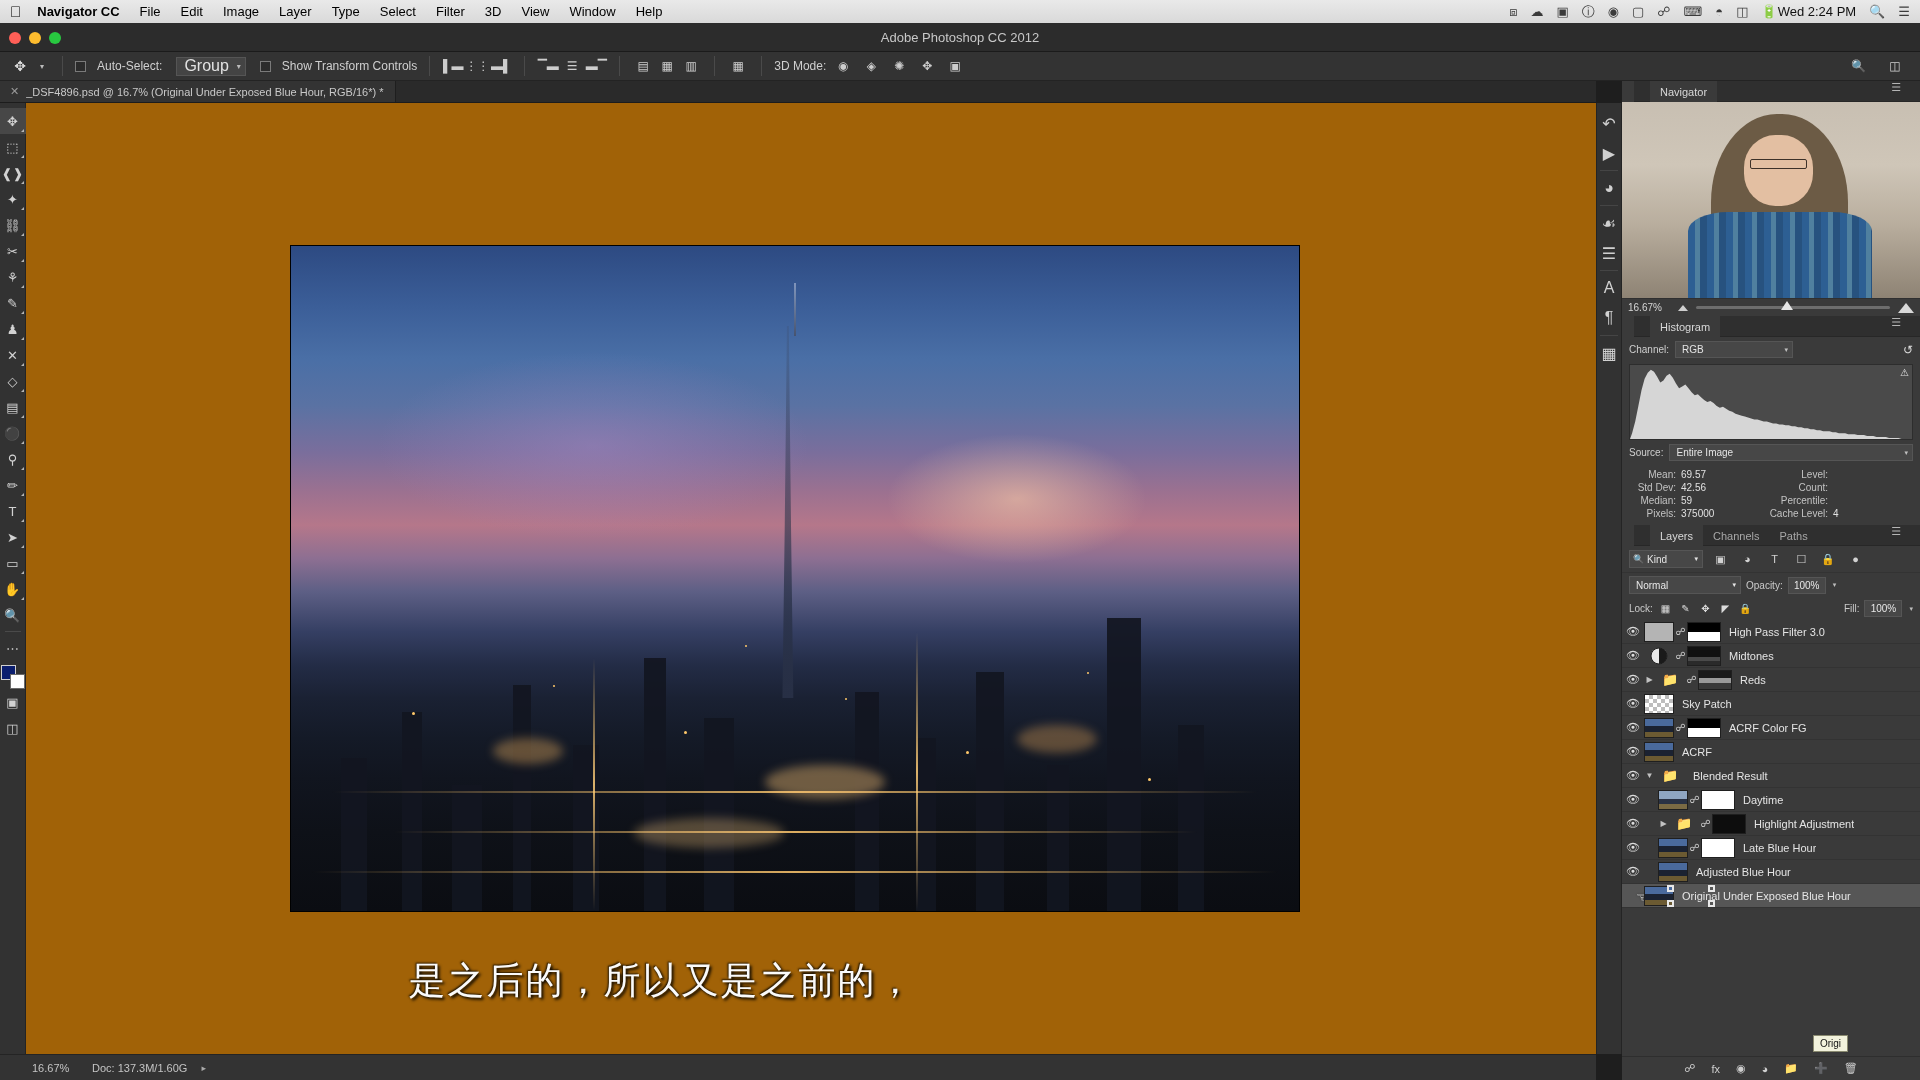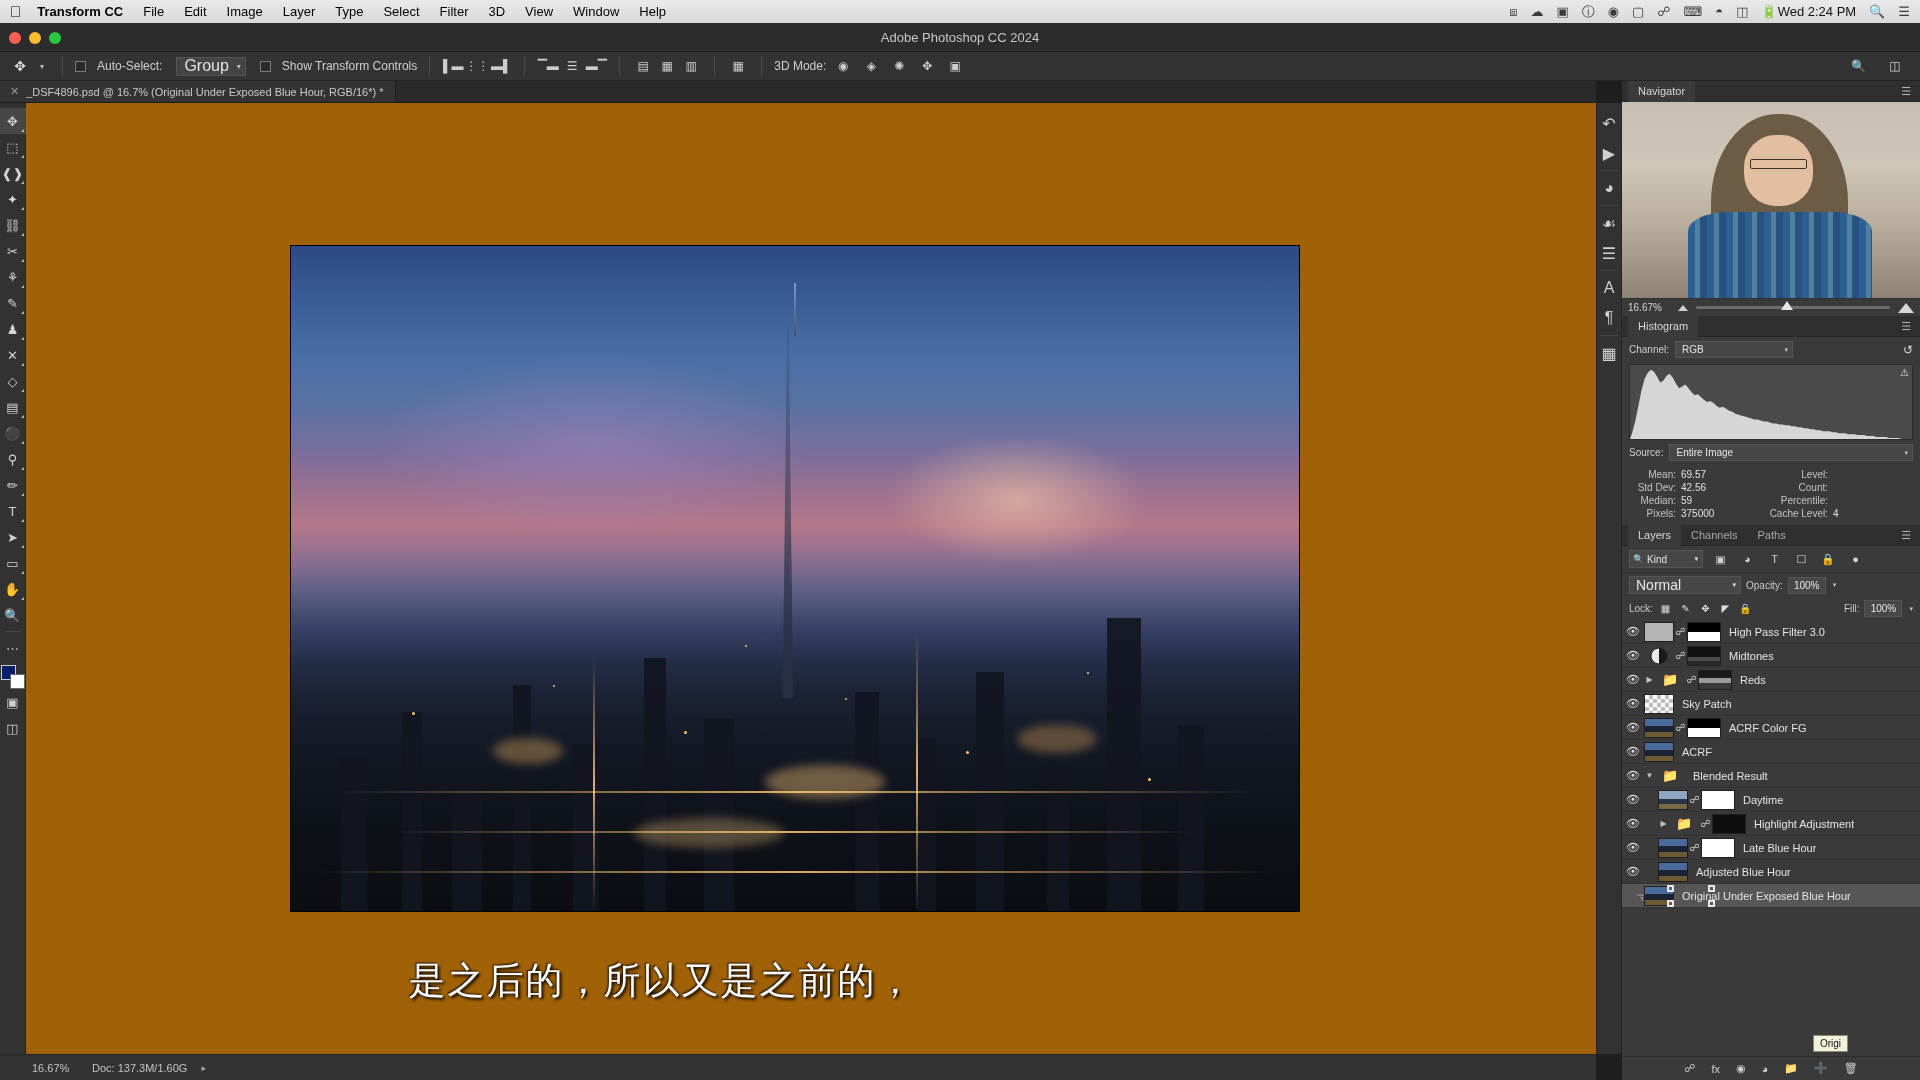--- a/index.html
+++ b/index.html
@@ -177,22 +177,22 @@
     color: #d0d0d0;
   }
   .rail-sep { width: 18px; height: 1px; background: #454545; margin: 2px 0; }
 
   
   .panels {
     position: absolute; top: 81px; right: 0; width: 298px; bottom: 0;
     background: #3a3a3a; display: flex; flex-direction: column;
   }
   .panel-head {
-    height: 21px; background: #2f2f2f; display: flex; align-items: center;
-    padding: 0 6px; border-bottom: 1px solid #272727;
+    height: 21px; background: #2f2f2f; display: flex; align-items: flex-start;
+    padding: 0 16px; border-bottom: 1px solid #272727; margin-left: 12px;
   }
   .panel-tab {
     font-size: 11px; color: #d8d8d8; padding: 0 10px; height: 21px;
     display: flex; align-items: center; background: #3a3a3a;
   }
   .panel-tab.inactive { background: transparent; color: #a8a8a8; }
   .panel-menu { margin-left: auto; color: #b5b5b5; font-size: 11px; padding-right: 3px; }
 
   
   .nav-body { background: #3a3a3a; }
@@ -262,21 +262,21 @@
   }
   .kind-select::before { content: "\1F50D"; position: absolute; left: 3px; font-size: 9px; }
   .kind-select::after { content: "\25BE"; position: absolute; right: 4px; font-size: 7px; }
   .filt-ic { width: 19px; height: 18px; display: flex; align-items: center;
     justify-content: center; color: #d2d2d2; font-size: 11px; }
   .blend-row, .lock-row {
     display: flex; align-items: center; gap: 5px; padding: 3px 7px; font-size: 10px; color: #cacaca;
   }
   .blend-select {
     background: #474747; border: 1px solid #555; color: #e7e7e7; height: 18px;
-    font-size: 14px; padding: 0 16px 0 6px; position: relative; width: 112px;
+    font-size: 10px; padding: 0 16px 0 6px; position: relative; width: 112px;
     display: inline-flex; align-items: center;
   }
   .blend-select::after { content: "\25BE"; position: absolute; right: 4px; font-size: 7px; }
   .num-field {
     background: #474747; border: 1px solid #555; color: #e7e7e7; height: 17px;
     font-size: 10px; padding: 0 4px; display: inline-flex; align-items: center;
     justify-content: center; min-width: 38px;
   }
   .caret-btn { color: #bdbdbd; font-size: 7px; padding-left: 2px; }
   .lock-ic { width: 15px; height: 15px; display: flex; align-items: center;
@@ -335,21 +335,21 @@
     font-size: 10px; padding: 2px 6px; border: 1px solid #8a8a70; z-index: 40;
   }
 </style>
 </head>
 <body>
 
 <div id="app">
 
   <div class="macbar">
     <span class="apple"></span>
-    <span class="mi bold">Transform CC</span>
+    <span class="mi bold">Navigator CC</span>
     <span class="mi">File</span>
     <span class="mi">Edit</span>
     <span class="mi">Image</span>
     <span class="mi">Layer</span>
     <span class="mi">Type</span>
     <span class="mi">Select</span>
     <span class="mi">Filter</span>
     <span class="mi">3D</span>
     <span class="mi">View</span>
     <span class="mi">Window</span>
@@ -370,21 +370,21 @@
     <span class="sysicon">🔍</span>
     <span class="sysicon">☰</span>
   </div>
 
   <div class="titlebar">
     <div class="traffic">
       <i class="t-red"></i>
       <i class="t-yel"></i>
       <i class="t-grn"></i>
     </div>
-    <div class="apptitle">Adobe Photoshop CC 2024</div>
+    <div class="apptitle">Adobe Photoshop CC 2012</div>
   </div>
 
   <div class="optionsbar">
     <span class="ob-tool">✥</span>
     <span class="ob-caret">▾</span>
     <span class="ob-sep"></span>
     <span class="ob-check"></span>
     <span class="ob-label">Auto-Select:</span>
     <span class="ob-select">Group</span>
     <span class="ob-check"></span>

